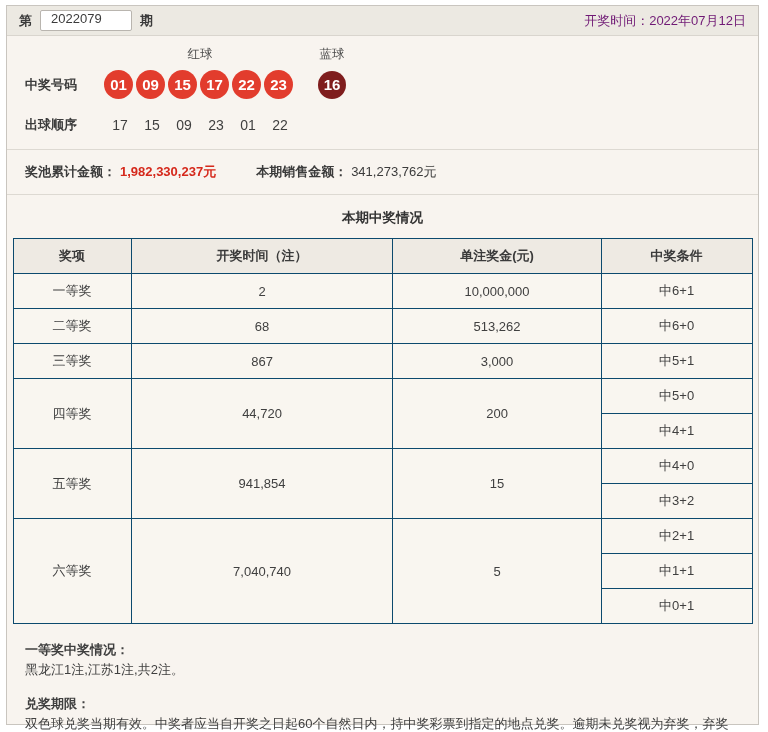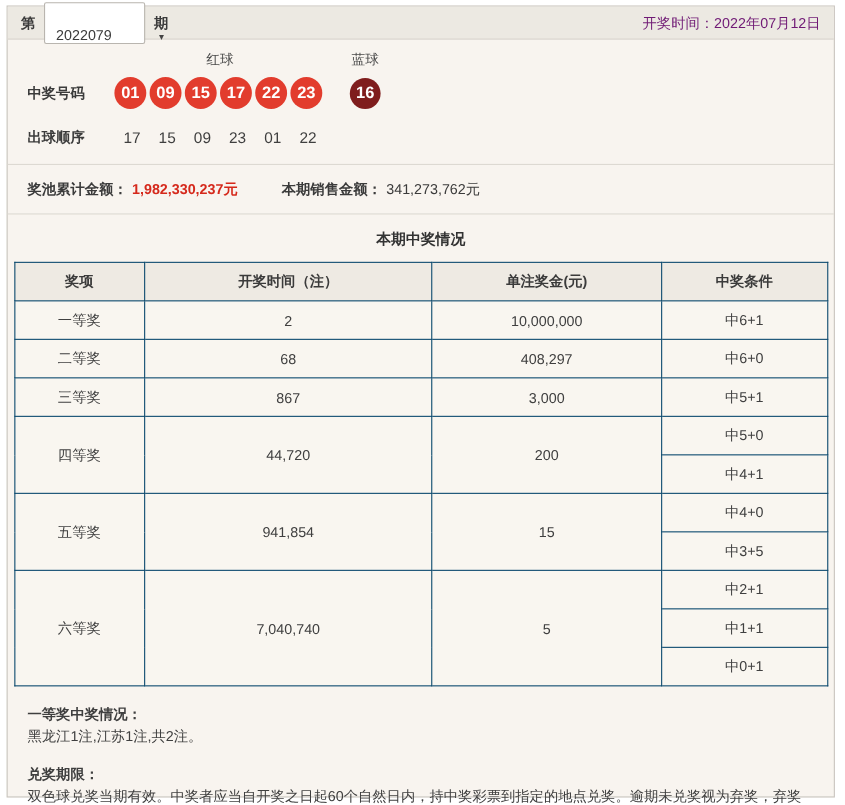--- a/index.html
+++ b/index.html
@@ -5,22 +5,22 @@
   * { margin:0; padding:0; box-sizing:border-box; }
   html,body { width:768px; height:732px; background:#ffffff; overflow:hidden;
     font-family:"Liberation Sans","DejaVu Sans",sans-serif; }
   .card { position:absolute; left:6px; top:5px; right:9px; bottom:7px;
     background:#f8f4ef; border:1px solid #c9c5bf; }
   
   .topbar { display:flex; justify-content:space-between; align-items:center;
     height:30px; background:#ece9e2; border-bottom:1px solid #d9d5ce; padding:0 12px;
     font-size:13px; color:#3b3b3b; }
   .topbar-left { display:flex; align-items:center; gap:8px; font-weight:bold; }
-  .period-select { display:flex; align-items:flex-end; justify-content:space-between;
-    width:92px; height:38px; background:#ffffff; border:1px solid #b9b5af;
+  .period-select { display:flex; align-items:flex-start; justify-content:space-between;
+    width:92px; height:21px; background:#ffffff; border:1px solid #b9b5af;
     border-radius:2px; padding:0 5px 0 10px; font-weight:normal; cursor:pointer;
     color:#3b3b3b;gap:39px; }
   .period-select .arrow { font-size:9px; color:#444; margin-left:4px; }
   .topbar-right { color:#701a75; }
   
   .numbers { padding:10px 18px 0; }
   .num-labels { display:flex; margin-left:79px; font-size:12.5px; color:#4a4a4a; }
   .red-group-label { width:192px; text-align:center; }
   .blue-group-label { width:28px; text-align:center; margin-left:22px; }
   .num-row { display:flex; align-items:center; margin-top:7px; }
@@ -133,21 +133,21 @@
     </tr>
     <tr>
       <td>一等奖</td>
       <td>2</td>
       <td>10,000,000</td>
       <td>中6+1</td>
     </tr>
     <tr>
       <td>二等奖</td>
       <td>68</td>
-      <td>408,297</td>
+      <td>513,262</td>
       <td>中6+0</td>
     </tr>
     <tr>
       <td>三等奖</td>
       <td>867</td>
       <td>3,000</td>
       <td>中5+1</td>
     </tr>
     <tr>
       <td rowspan="2">四等奖</td>
@@ -158,21 +158,21 @@
     <tr>
       <td>中4+1</td>
     </tr>
     <tr>
       <td rowspan="2">五等奖</td>
       <td rowspan="2">941,854</td>
       <td rowspan="2">15</td>
       <td>中4+0</td>
     </tr>
     <tr>
-      <td>中3+5</td>
+      <td>中3+2</td>
     </tr>
     <tr>
       <td rowspan="3">六等奖</td>
       <td rowspan="3">7,040,740</td>
       <td rowspan="3">5</td>
       <td>中2+1</td>
     </tr>
     <tr>
       <td>中1+1</td>
     </tr>

